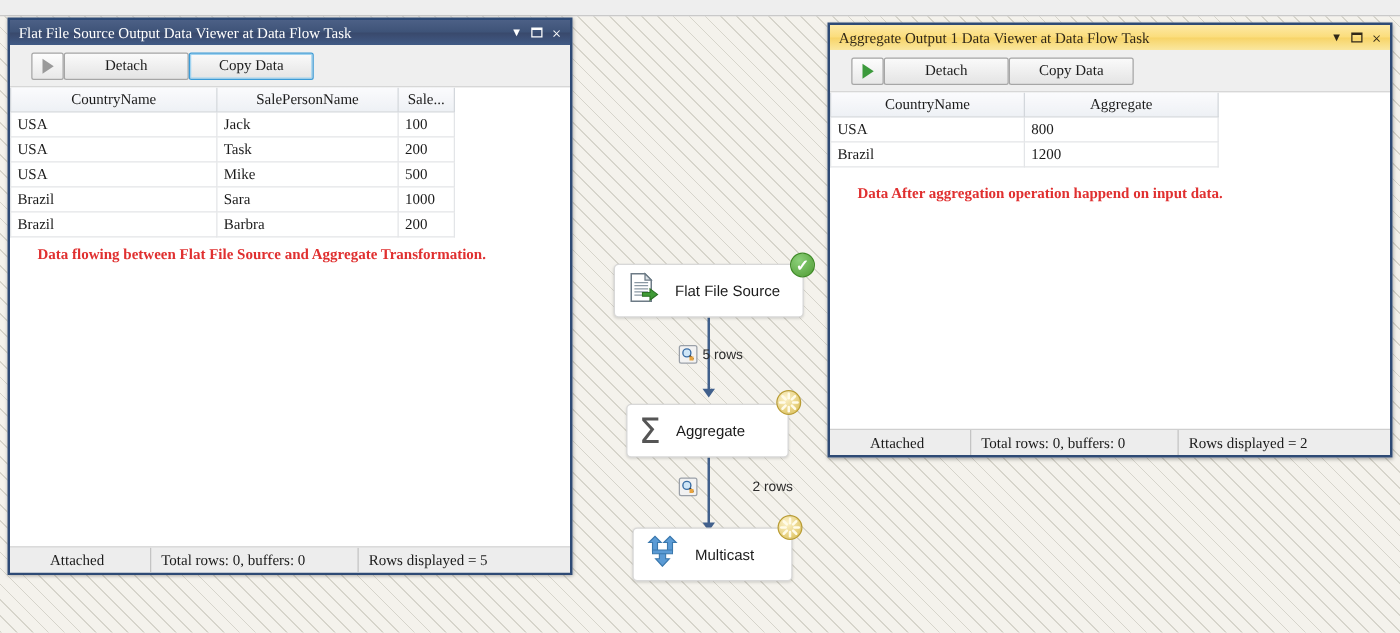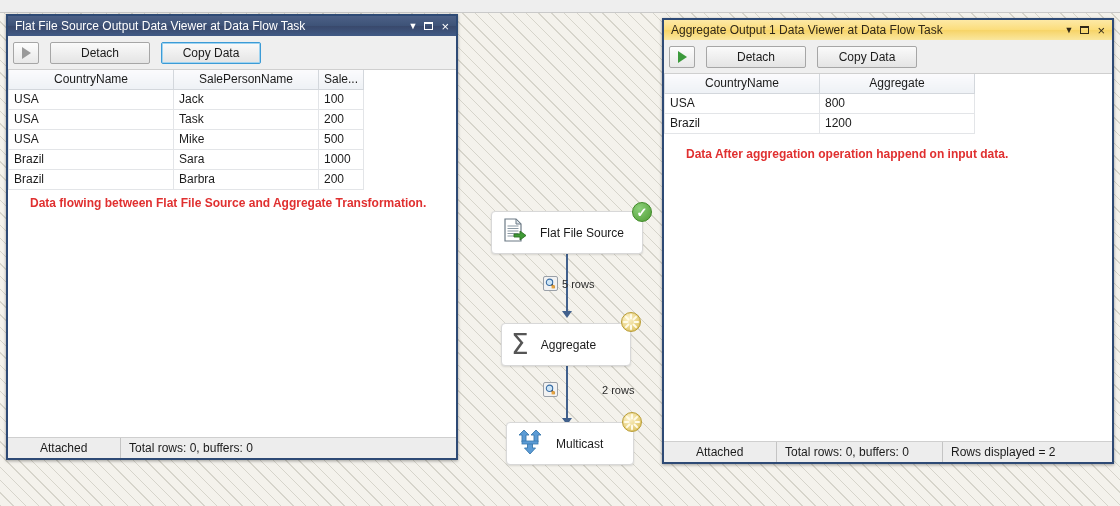--- a/index.html
+++ b/index.html
@@ -25,24 +25,24 @@
     background: #eeeeee;
     border-bottom: 1px solid #c9c9c9;
   }
 
   
   .viewer {
     position: absolute;
     background: #e9e9e9;
     border: 2px solid #2e4a75;
     box-shadow: 0 1px 3px rgba(0,0,0,0.35);
-    display: flex; flex-direction: column;
+    display: flex; flex-direction: column; font-family: Liberation Serif, serif;
   }
   #viewer-left  { left: 6px;  top: 14px; width: 452px; height: 446px; }
-  #viewer-right { left: 662px; top: 18px; width: 452px; height: 446px; }
+  #viewer-right { left: 662px; top: 18px; width: 452px; height: 348px; }
 
   .titlebar {
     height: 20px; flex: 0 0 20px;
     display: flex; align-items: center;
     padding: 0 4px 0 7px;
     font-size: 12px;
     white-space: nowrap;
     overflow: hidden;
   }
   .titlebar.blue {
@@ -61,21 +61,21 @@
     width: 9px; height: 8px; border: 1px solid currentColor; border-top-width: 2px;
   }
   .win-btn.close { font-size: 13px; font-weight: 400; margin-left: 1px; }
 
   
   .toolbar {
     flex: 0 0 34px;
     background: #efefef;
     border-bottom: 1px solid #cfcfcf;
     display: flex; align-items: center;
-    padding-left: 5px; gap: 11px;
+    padding-left: 17px; 
   }
   .play-btn {
     width: 26px; height: 22px;
     background: linear-gradient(to bottom,#fdfdfd,#e8e8e8);
     border: 1px solid #a6a6a6; border-radius: 2px;
     display: flex; align-items: center; justify-content: center;
   }
   .tri { width: 0; height: 0; border-top: 6px solid transparent; border-bottom: 6px solid transparent; }
   .tri.gray  { border-left: 9px solid #9a9a9a; }
   .tri.green { border-left: 9px solid #3c9a3c; }
@@ -232,20 +232,21 @@
             <td style="width: 45px;">200</td>
           </tr>
         </tbody>
       </table>
     <div class="note" style="top:126px">Data flowing between Flat File Source and Aggregate Transformation.</div>
   </div>
 
   <div class="statusbar">
     <span class="sb-cell c1">Attached</span>
     <span class="sb-cell c2">Total rows: 0, buffers: 0</span>
+    <span class="sb-cell c3">Rows displayed = 5</span>
   </div>
 </div>
 
 <div class="viewer" id="viewer-right">
   <div class="titlebar gold">
     <span class="title-text">Aggregate Output 1 Data Viewer at Data Flow Task</span>
     <span class="win-btns">
       <span class="win-btn caret">▼</span>
       <span class="win-btn box"></span>
       <span class="win-btn close">×</span>

